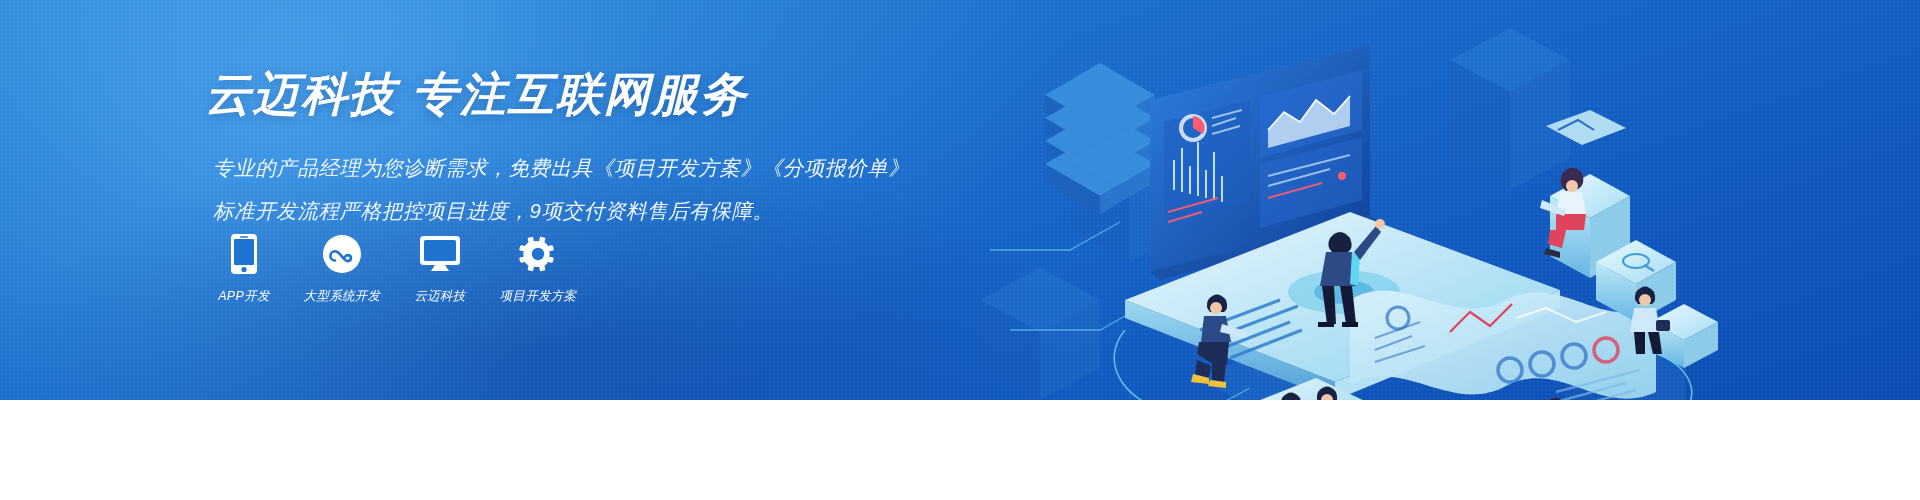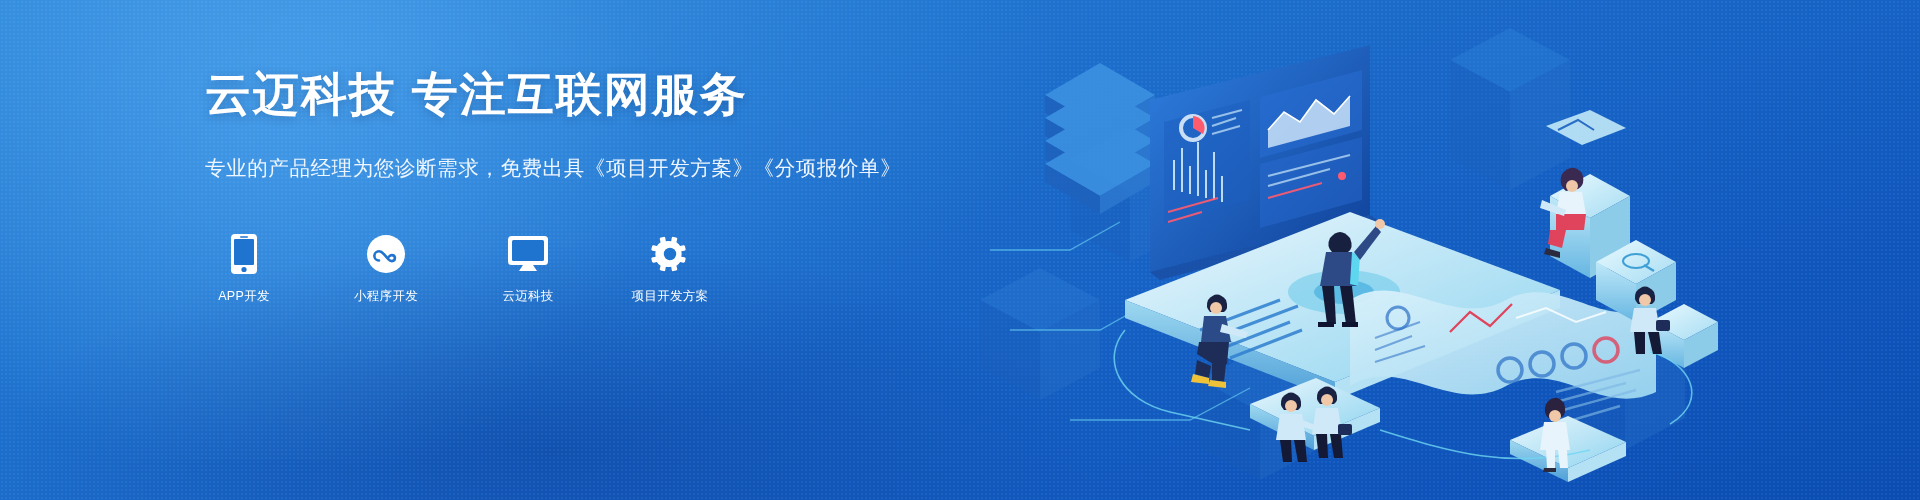--- a/index.html
+++ b/index.html
@@ -1,24 +1,25 @@
 <!DOCTYPE html>
 <html><head>
 <meta charset="utf-8">
 <style>
   html,body{margin:0;padding:0;}
   body{
     width:1920px;height:500px;overflow:hidden;
     font-family:"Liberation Sans","DejaVu Sans",sans-serif;
   }
   .banner{
-    position:relative;width:1920px;height:500px;overflow:hidden;
+    position:relative;width:1920px;height:400px;overflow:hidden;
     background:
       radial-gradient(ellipse 1200px 700px at 18% 8%, rgba(70,160,235,0.55) 0%, rgba(70,160,235,0) 60%),
       linear-gradient(160deg, #2a83d6 0%, #1f74cf 28%, #1663c6 55%, #0f56bc 78%, #0a4cb2 100%);
+    font-style: italic;
   }
   
   .tex{
     position:absolute;inset:0;
     background-image:radial-gradient(rgba(255,255,255,0.055) 1px, transparent 1px);
     background-size:4px 4px;pointer-events:none;
   }
   .glow-tl{
     position:absolute;left:-180px;top:-240px;width:900px;height:700px;
     background:radial-gradient(circle at 50% 50%, rgba(90,175,245,0.40) 0%, rgba(90,175,245,0) 68%);
@@ -31,29 +32,29 @@
   }
 
   
   .content{position:absolute;left:205px;top:66px;width:700px;z-index:6;}
   .headline{
     font-size:46px;font-weight:bold;color:#ffffff;letter-spacing:2px;
     line-height:1.25;margin:0 0 26px 0;white-space:nowrap;
     text-shadow:0 2px 10px rgba(0,30,80,0.25);
   }
   .sub{
-    font-size:20.5px;color:#eef6ff;line-height:1.72;margin:0;
+    font-size:20.5px;color:#eef6ff;line-height:1.72;margin:8px;
     letter-spacing:0.6px;white-space:nowrap;font-weight:400;
   }
   .sub2{margin-top:2px;}
 
   
   .services{
     position:absolute;left:205px;top:232px;display:flex;align-items:flex-start;
-    gap:64px;z-index:6;
+    gap:20px;z-index:6;
   }
   .svc{display:flex;flex-direction:column;align-items:center;width:78px;}
   .svc .ic{height:44px;display:flex;align-items:center;justify-content:center;margin-bottom:12px;}
   .svc .lbl{font-size:12.5px;color:#ffffff;white-space:nowrap;letter-spacing:0.3px;}
 
   
   .illu{position:absolute;right:170px;top:0;width:800px;height:500px;z-index:4;}
   .illu svg{display:block;width:100%;height:100%;}
 </style>
 </head>
@@ -326,20 +327,21 @@
         <path d="M596 450 l9 0 l0 18 l-8 0 Z" fill="#e8f4fb"></path>
         <path d="M608 450 l9 0 l1 18 l-8 0 Z" fill="#e8f4fb"></path>
         <path d="M594 468 l12 0 l0 4 l-13 0 Z" fill="#2b2b3f"></path>
       </g>
     </svg>
   </div>
 
   <div class="content">
     <h1 class="headline">云迈科技 专注互联网服务</h1>
     <p class="sub">专业的产品经理为您诊断需求，免费出具《项目开发方案》《分项报价单》</p>
+    <p class="sub sub2">标准开发流程严格把控项目进度，9项交付资料售后有保障。</p>
   </div>
 
   <div class="services">
 
     <div class="svc">
       <span class="ic">
         <svg width="28" height="42" viewBox="0 0 28 42">
           <rect x="1" y="1" width="26" height="40" rx="4" fill="#ffffff"></rect>
           <rect x="4" y="6" width="20" height="26" rx="1" fill="#1f74cf"></rect>
           <rect x="10" y="3.2" width="8" height="1.6" rx="0.8" fill="#1f74cf"></rect>
@@ -350,21 +352,21 @@
     </div>
 
     <div class="svc">
       <span class="ic">
         <svg width="40" height="40" viewBox="0 0 40 40">
           <circle cx="20" cy="20" r="19" fill="#ffffff"></circle>
           <path d="M13 26.5c-2.6 0-4.6-2-4.6-4.6s2-4.6 4.6-4.6c2.2 0 3.6 1.3 5.1 3l4.2 4.8c1.1 1.3 2.1 2 3.6 2 1.7 0 3-1.3 3-3s-1.3-3-3-3c-1 0-1.9.4-2.8 1.4" fill="none" stroke="#1f74cf" stroke-width="2.6" stroke-linecap="round"></path>
           <path d="M27 13.5c2.6 0 4.6 2 4.6 4.6s-2 4.6-4.6 4.6" fill="none" stroke="#1f74cf" stroke-width="2.6" stroke-linecap="round" opacity="0"></path>
         </svg>
       </span>
-      <span class="lbl">小程序开发</span>
+      <span class="lbl">大型系统开发</span>
     </div>
 
 
     <div class="svc">
       <span class="ic">
         <svg width="42" height="38" viewBox="0 0 42 38">
           <rect x="1" y="1" width="40" height="29" rx="3.5" fill="#ffffff"></rect>
           <rect x="5" y="5" width="32" height="21" rx="1.5" fill="#1f74cf"></rect>
           <path d="M12 36 L30 36 L26 30 L16 30 Z" fill="#ffffff"></path>
           <circle cx="21" cy="28.5" r="1.6" fill="#ffffff"></circle>

